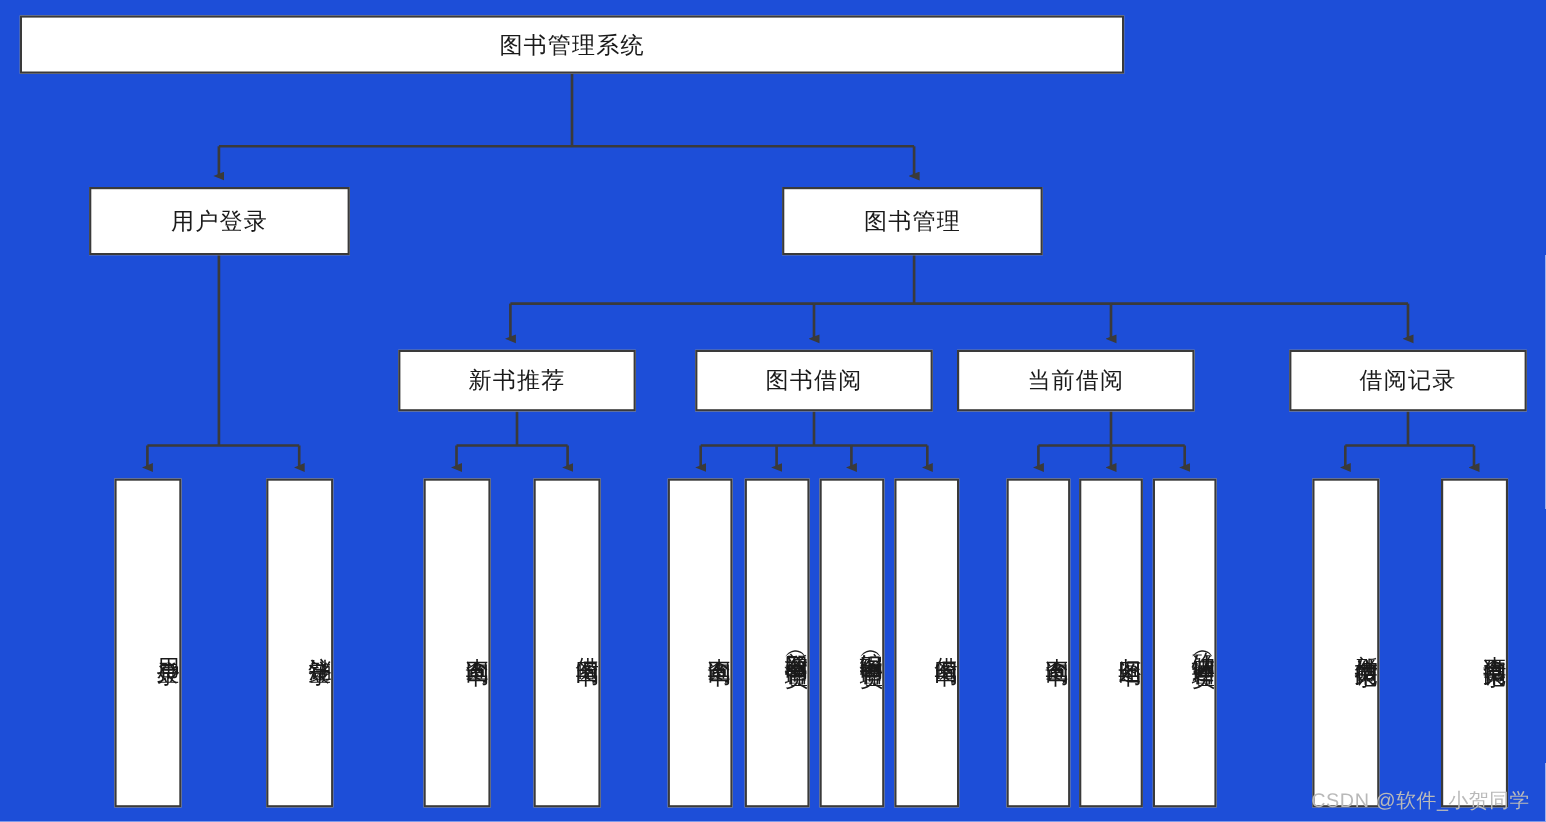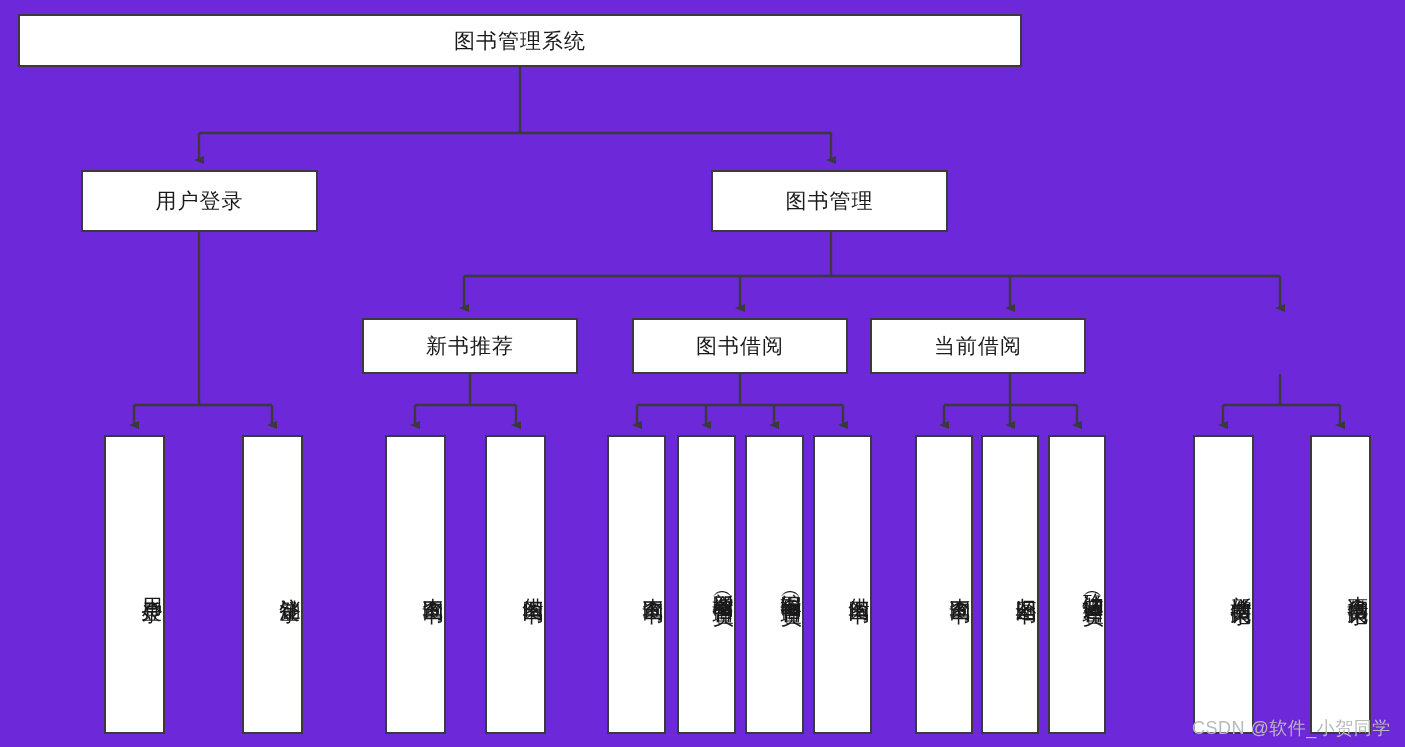--- a/index.html
+++ b/index.html
@@ -7,21 +7,21 @@
     padding: 0;
     background: #ffffff;
   }
   body {
     font-family: "Liberation Sans", "DejaVu Sans", sans-serif;
   }
   #canvas {
     position: relative;
     width: 1405px;
     height: 747px;
-    background: #6d28d9;
+    background: #1d4ed8;
     overflow: hidden;
   }
   .node {
     position: absolute;
     box-sizing: border-box;
     border: 2px solid #3a3a3a;
     background: #ffffff;
     display: flex;
     align-items: center;
     justify-content: center;
@@ -131,20 +131,23 @@
 
   <div class="node horiz" id="node-l2-0" style="left: 362px; top: 318px; width: 216px; height: 56px;">
       <span>新书推荐</span>
     </div>
   <div class="node horiz" id="node-l2-1" style="left: 632px; top: 318px; width: 216px; height: 56px; align-items: center;">
       <span>图书借阅</span>
     </div>
   <div class="node horiz" id="node-l2-2" style="left: 870px; top: 318px; width: 216px; height: 56px;">
       <span>当前借阅</span>
     </div>
+  <div class="node horiz" id="node-l2-3" style="left: 1172px; top: 318px; width: 216px; height: 56px;">
+      <span>借阅记录</span>
+    </div>
 
   <div class="node vert" id="leaf-0" style="left: 104px; top: 435px; width: 61px; height: 299px;">
       <span class="vlabel">用户登录</span>
     </div>
   <div class="node vert" id="leaf-1" style="left: 242px; top: 435px; width: 61px; height: 299px;">
       <span class="vlabel">注销登录</span>
     </div>
   <div class="node vert" id="leaf-2" style="left: 385px; top: 435px; width: 61px; height: 299px;">
       <span class="vlabel">查询图书</span>
     </div>

